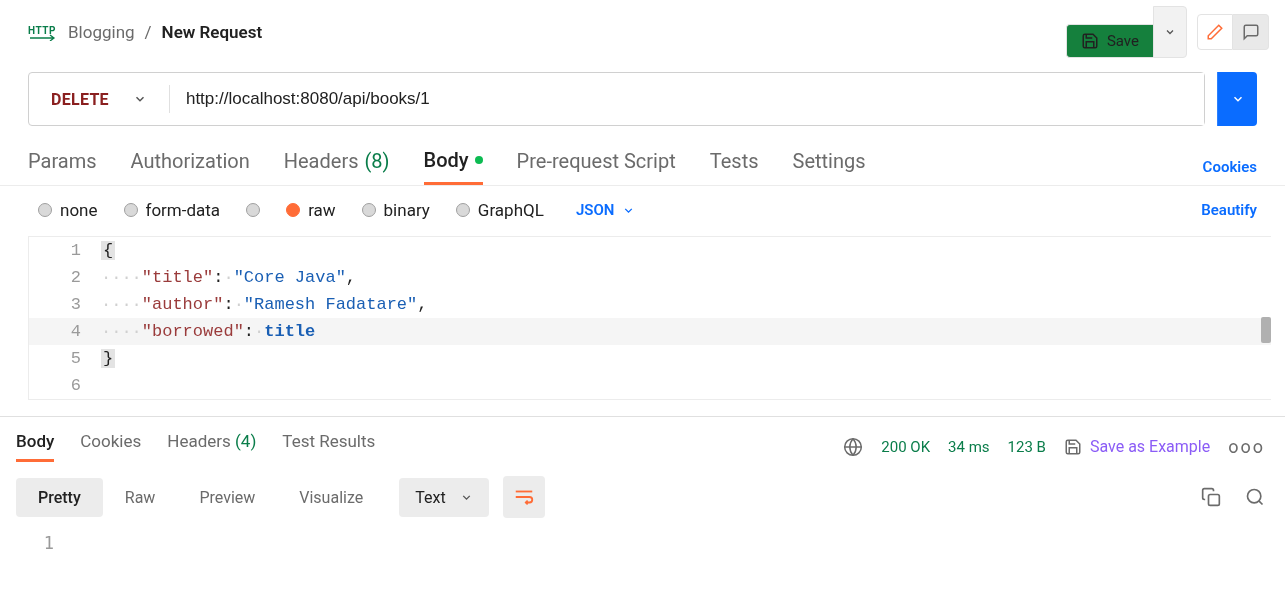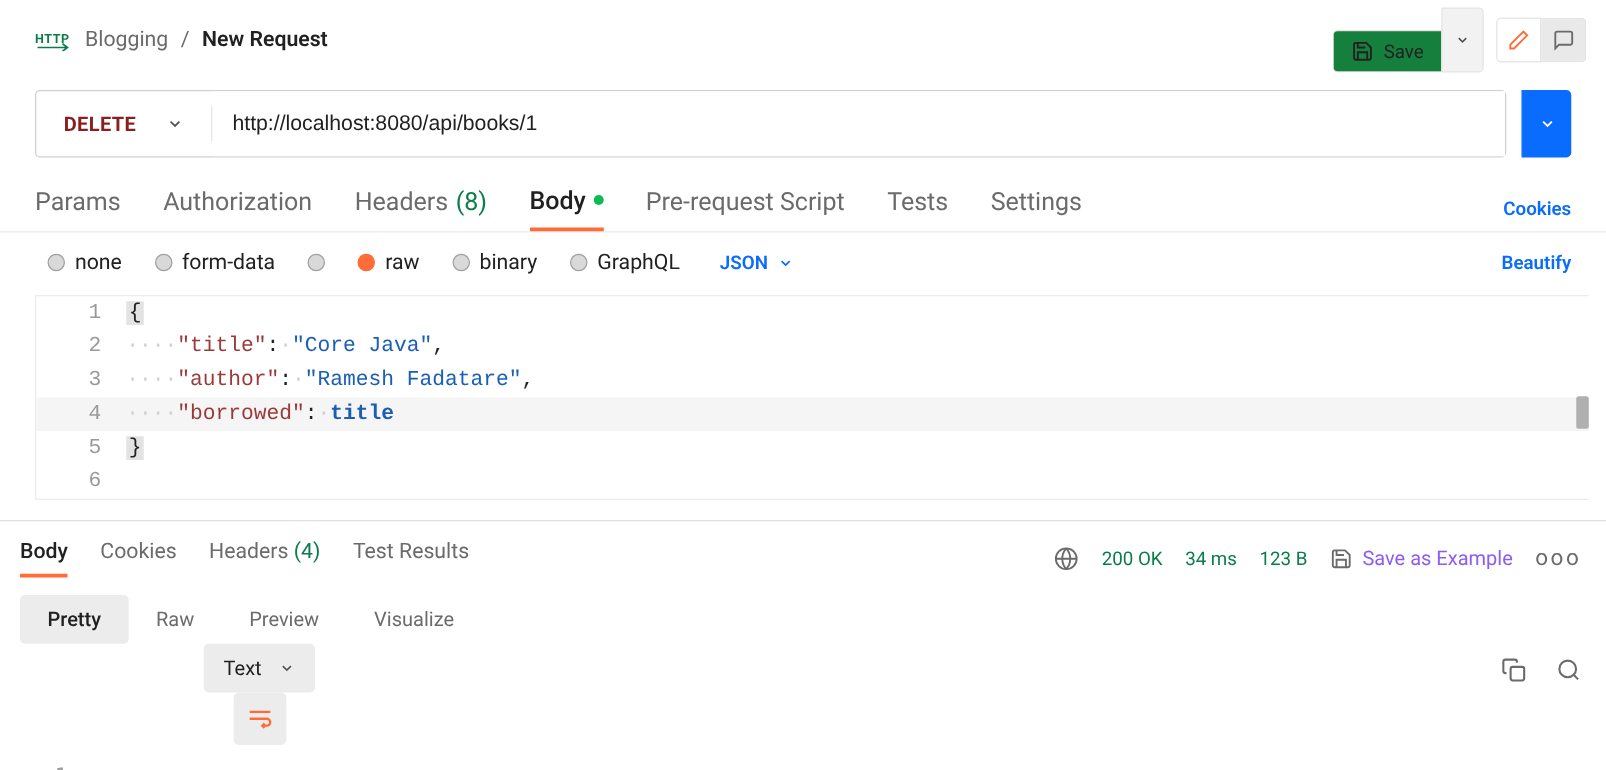--- a/index.html
+++ b/index.html
@@ -370,21 +370,21 @@
       </span>
       <span>Save as Example</span>
     </span>
     <span class="more-dots">
       <span>ooo</span>
     </span>
   </div>
 </div>
 
 <div class="resp-toolbar">
-  <div style="display:flex;align-items:center;flex-direction:column;">
+  <div style="display:flex;align-items:center;">
     <div class="view-switch">
       <div class="view-btn active">Pretty</div>
       <div class="view-btn">Raw</div>
       <div class="view-btn">Preview</div>
       <div class="view-btn">Visualize</div>
     </div>
     <div class="text-dd">
       <span>Text</span>
       <span>
           <svg width="13" height="13" viewBox="0 0 24 24" fill="none" stroke="#555" stroke-width="2.5">

